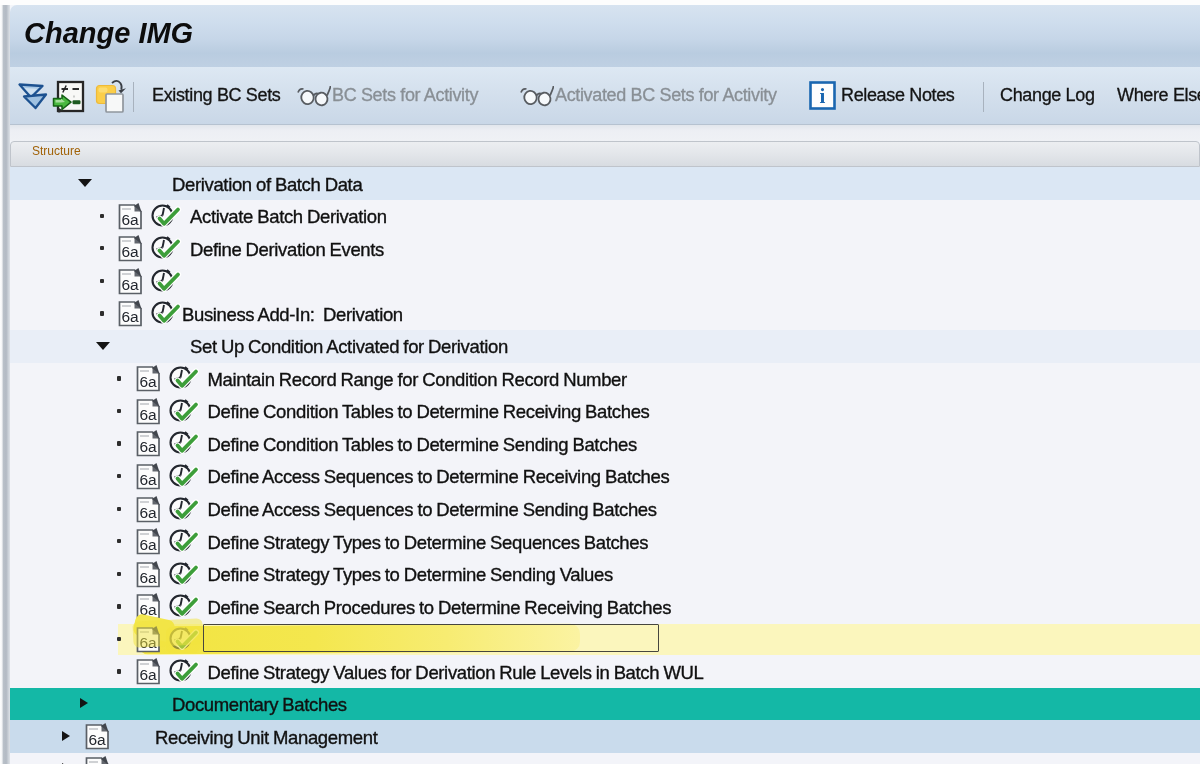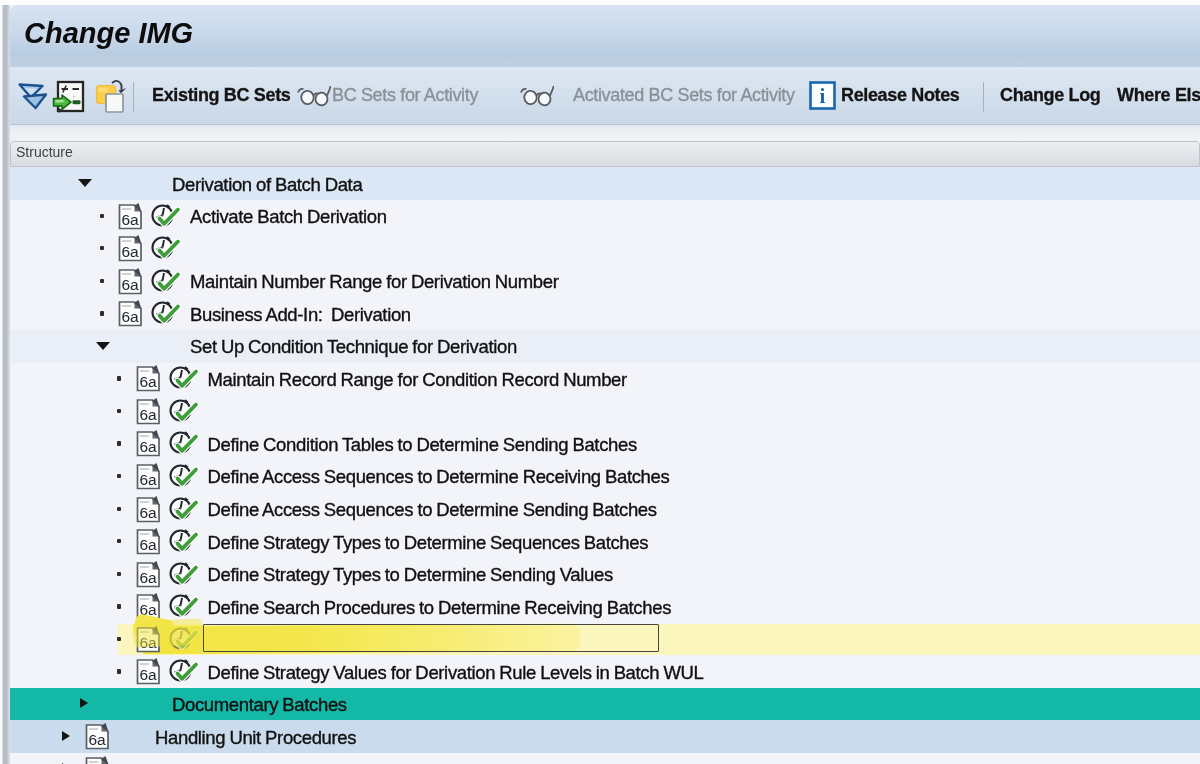--- a/index.html
+++ b/index.html
@@ -13,31 +13,31 @@
     background:linear-gradient(90deg,#fefefe 0%,#f4f5f6 18%,#b9c0c8 35%,#b3bac3 62%,#cdd3da 85%,#dee2e7 100%);}
   
   #titlebar{left:10px;top:5px;width:1190px;height:62px;border-top-left-radius:7px;
     background:linear-gradient(180deg,#d7e3f0 0%,#cedded 30%,#c6d6e8 55%,#b9cce0 78%,#bfd0e3 100%);}
   #title{left:24px;top:17px;font-size:29px;font-weight:bold;font-style:italic;color:#0c0c0c;
     letter-spacing:0px;}
   
   #toolbar{left:10px;top:67px;width:1190px;height:57px;
     background:linear-gradient(180deg,#dde8f3 0%,#d4e0ed 45%,#c9d7e7 100%);
     border-bottom:1px solid #b6c2d0;}
-  .tbtext{top:85px;font-size:18px;letter-spacing:-0.35px;color:#141414;white-space:nowrap;font-weight:bold;-webkit-text-stroke:0.3px #141414;}
+  .tbtext{top:85px;font-size:18px;letter-spacing:-0.35px;color:#141414;white-space:nowrap;-webkit-text-stroke:0.3px #141414;}
   .tbgray{top:85px;font-size:18px;letter-spacing:-0.35px;color:#898f95;white-space:nowrap;-webkit-text-stroke:0.3px #898f95;}
   .tbsep{top:82px;width:1px;height:30px;background:#a8b2be;}
   
   #gap{left:10px;top:125px;width:1190px;height:16px;
      background:linear-gradient(180deg,#e2e6ec 0%,#edeff4 35%,#eff1f5 100%);}
   
   #shead{left:10px;top:141px;width:1190px;height:26px;
     background:linear-gradient(180deg,#eceef1 0%,#e3e6ea 50%,#d8dce1 100%);
     border:1px solid #bfc4cb;border-radius:4px 4px 0 0;box-sizing:border-box;}
-  #sheadtxt{left:16px;top:144px;font-size:14px;color:#404040;}
+  #sheadtxt{left:32px;top:144px;font-size:12px;color:#a16207;}
   
   #tree{left:10px;top:167px;width:1190px;height:597px;background:#f3f4f9;}
   .row{position:absolute;left:0;width:1190px;height:33px;padding-left:30px;}
   .rtext{position:absolute;font-size:18.5px;letter-spacing:-0.35px;word-spacing:-0.6px;color:#111;-webkit-text-stroke:0.35px #111;top:calc(50% + 1px);transform:translateY(-50%);white-space:nowrap;}
   .tri-d{position:absolute;width:0;height:0;border-left:7.5px solid transparent;
     border-right:7.5px solid transparent;border-top:8.5px solid #141414;top:12px;}
   .tri-r{position:absolute;width:0;height:0;border-top:5.5px solid transparent;
     border-bottom:5.5px solid transparent;border-left:8px solid #141414;top:10.5px;}
   .bullet{position:absolute;width:4.4px;height:4.4px;background:#2d2d2d;border-radius:1px;top:14px;}
   .icoD{position:absolute;top:3px;}
@@ -84,21 +84,21 @@
   <path d="M30,11.5 q3.5,-7.5 3.5,-9.5" fill="none" stroke="#585c61" stroke-width="1.8"></path>
 </svg>
 <div class="abs tbgray" style="left:332px">BC Sets for Activity</div>
 <svg class="abs" style="left:520px;top:84px" width="34" height="24" viewBox="0 0 34 24">
   <path d="M1,8.5 q1.5,-4.5 5.5,-3.5" fill="none" stroke="#585c61" stroke-width="1.7"></path>
   <ellipse cx="10.5" cy="13.5" rx="6.2" ry="6.6" fill="rgba(255,255,255,.8)" stroke="#585c61" stroke-width="1.8" transform="rotate(-8 10.5 13.5)"></ellipse>
   <path d="M16.5,11.5 q2.5,-3 5,-1.5" fill="none" stroke="#585c61" stroke-width="1.7"></path>
   <ellipse cx="24.5" cy="15" rx="6" ry="6.3" fill="rgba(255,255,255,.8)" stroke="#585c61" stroke-width="1.8" transform="rotate(-8 24.5 15)"></ellipse>
   <path d="M30,11.5 q3.5,-7.5 3.5,-9.5" fill="none" stroke="#585c61" stroke-width="1.8"></path>
 </svg>
-<div class="abs tbgray" style="left:573px">Activated BC Sets for Activity</div>
+<div class="abs tbgray" style="left:555px">Activated BC Sets for Activity</div>
 <svg class="abs" style="left:809px;top:81px" width="27" height="29" viewBox="0 0 27 29">
   <rect x="1.5" y="1.5" width="24" height="26" fill="#fdfdfd" stroke="#1a66b0" stroke-width="2.6"></rect>
   <text x="13.5" y="22" font-family="Liberation Serif, serif" font-weight="bold" font-size="21" fill="#1a66b0" text-anchor="middle">i</text>
 </svg>
 <div class="abs tbtext" style="left:841px">Release Notes</div>
 <div class="abs tbsep" style="left:983px"></div>
 <div class="abs tbtext" style="left:1000px">Change Log</div>
 <div class="abs tbtext" style="left:1117px">Where Else Used</div>
 <div class="abs" id="gap"></div>
 <div class="abs" id="shead"></div>
@@ -138,62 +138,62 @@
  <text x="4.5" y="21.5" font-size="15.5" font-family="Liberation Sans,sans-serif" fill="#23272e">6a</text>
 </svg>
       <svg class="icoC" style="left:140px" width="32" height="28" viewBox="0 0 32 28">
  <circle cx="12.5" cy="12.5" r="10" fill="rgba(252,252,252,.9)" stroke="#23272e" stroke-width="2.1"></circle>
  <line x1="12.5" y1="12.5" x2="14" y2="5" stroke="#23272e" stroke-width="1.9"></line>
  <line x1="12.5" y1="12.5" x2="6.5" y2="14.5" stroke="#23272e" stroke-width="1.9"></line>
  <line x1="17" y1="2" x2="19.8" y2="4.4" stroke="#23272e" stroke-width="1.9"></line>
  <path d="M9.5,15.5 L14,20.8 L28,6.5" fill="none" stroke="#ffffff" stroke-width="6.2" stroke-linecap="round" stroke-linejoin="round"></path>
  <path d="M9.5,15.5 L14,20.8 L28,6.5" fill="none" stroke="#3d9e3a" stroke-width="3.8" stroke-linecap="round" stroke-linejoin="round"></path>
 </svg>
+    <div class="rtext" style="left:180px">Define Derivation Events</div>
     </div>
     <div class="row" style="left:10px;top:264.65px;">
       <div class="bullet" style="left:89.5px"></div>
       <svg class="icoD" style="left:107px" width="29" height="27" viewBox="0 0 29 27">
  <path d="M2.5,2 L17.5,2 L24,8.5 L24,25.5 L2.5,25.5 Z" fill="#fcfcfc" stroke="#5a5f66" stroke-width="1.7"></path>
  <path d="M17.5,2 L17.5,8.5 L24,8.5 Z" fill="#62666d"></path>
  <path d="M17,3 L21.5,0 L24.5,9" fill="#42464d"></path>
  <line x1="5" y1="6" x2="14" y2="6" stroke="#c3c6ca" stroke-width="1.6"></line>
  <text x="4.5" y="21.5" font-size="15.5" font-family="Liberation Sans,sans-serif" fill="#23272e">6a</text>
 </svg>
       <svg class="icoC" style="left:140px" width="32" height="28" viewBox="0 0 32 28">
  <circle cx="12.5" cy="12.5" r="10" fill="rgba(252,252,252,.9)" stroke="#23272e" stroke-width="2.1"></circle>
  <line x1="12.5" y1="12.5" x2="14" y2="5" stroke="#23272e" stroke-width="1.9"></line>
  <line x1="12.5" y1="12.5" x2="6.5" y2="14.5" stroke="#23272e" stroke-width="1.9"></line>
  <line x1="17" y1="2" x2="19.8" y2="4.4" stroke="#23272e" stroke-width="1.9"></line>
  <path d="M9.5,15.5 L14,20.8 L28,6.5" fill="none" stroke="#ffffff" stroke-width="6.2" stroke-linecap="round" stroke-linejoin="round"></path>
  <path d="M9.5,15.5 L14,20.8 L28,6.5" fill="none" stroke="#3d9e3a" stroke-width="3.8" stroke-linecap="round" stroke-linejoin="round"></path>
 </svg>
-    <div class="rtext" style="left:180px">Maintain Number Range for Derivation Number</div>
     </div>
     <div class="row" style="left:10px;top:297.2px;">
       <div class="bullet" style="left:89.5px"></div>
       <svg class="icoD" style="left:107px" width="29" height="27" viewBox="0 0 29 27">
  <path d="M2.5,2 L17.5,2 L24,8.5 L24,25.5 L2.5,25.5 Z" fill="#fcfcfc" stroke="#5a5f66" stroke-width="1.7"></path>
  <path d="M17.5,2 L17.5,8.5 L24,8.5 Z" fill="#62666d"></path>
  <path d="M17,3 L21.5,0 L24.5,9" fill="#42464d"></path>
  <line x1="5" y1="6" x2="14" y2="6" stroke="#c3c6ca" stroke-width="1.6"></line>
  <text x="4.5" y="21.5" font-size="15.5" font-family="Liberation Sans,sans-serif" fill="#23272e">6a</text>
 </svg>
       <svg class="icoC" style="left:140px" width="32" height="28" viewBox="0 0 32 28">
  <circle cx="12.5" cy="12.5" r="10" fill="rgba(252,252,252,.9)" stroke="#23272e" stroke-width="2.1"></circle>
  <line x1="12.5" y1="12.5" x2="14" y2="5" stroke="#23272e" stroke-width="1.9"></line>
  <line x1="12.5" y1="12.5" x2="6.5" y2="14.5" stroke="#23272e" stroke-width="1.9"></line>
  <line x1="17" y1="2" x2="19.8" y2="4.4" stroke="#23272e" stroke-width="1.9"></line>
  <path d="M9.5,15.5 L14,20.8 L28,6.5" fill="none" stroke="#ffffff" stroke-width="6.2" stroke-linecap="round" stroke-linejoin="round"></path>
  <path d="M9.5,15.5 L14,20.8 L28,6.5" fill="none" stroke="#3d9e3a" stroke-width="3.8" stroke-linecap="round" stroke-linejoin="round"></path>
 </svg>
-    <div class="rtext" style="left:180px">Business Add-In:&nbsp; Derivation</div>
+    <div class="rtext" style="left:172px">Business Add-In:&nbsp; Derivation</div>
     </div>
     <div class="row" style="left:10px;top:329.75px;background:#e9eef7;">
       <div class="tri-d" style="left:85.5px"></div>
-    <div class="rtext" style="left:180px">Set Up Condition Technique for Derivation</div>
+    <div class="rtext" style="left:180px">Set Up Condition Activated for Derivation</div>
     </div>
     <div class="row" style="left:10px;top:362.29999999999995px;">
       <div class="bullet" style="left:107px"></div>
       <svg class="icoD" style="left:124.5px" width="29" height="27" viewBox="0 0 29 27">
  <path d="M2.5,2 L17.5,2 L24,8.5 L24,25.5 L2.5,25.5 Z" fill="#fcfcfc" stroke="#5a5f66" stroke-width="1.7"></path>
  <path d="M17.5,2 L17.5,8.5 L24,8.5 Z" fill="#62666d"></path>
  <path d="M17,3 L21.5,0 L24.5,9" fill="#42464d"></path>
  <line x1="5" y1="6" x2="14" y2="6" stroke="#c3c6ca" stroke-width="1.6"></line>
  <text x="4.5" y="21.5" font-size="15.5" font-family="Liberation Sans,sans-serif" fill="#23272e">6a</text>
 </svg>
@@ -217,20 +217,21 @@
  <text x="4.5" y="21.5" font-size="15.5" font-family="Liberation Sans,sans-serif" fill="#23272e">6a</text>
 </svg>
       <svg class="icoC" style="left:157.5px" width="32" height="28" viewBox="0 0 32 28">
  <circle cx="12.5" cy="12.5" r="10" fill="rgba(252,252,252,.9)" stroke="#23272e" stroke-width="2.1"></circle>
  <line x1="12.5" y1="12.5" x2="14" y2="5" stroke="#23272e" stroke-width="1.9"></line>
  <line x1="12.5" y1="12.5" x2="6.5" y2="14.5" stroke="#23272e" stroke-width="1.9"></line>
  <line x1="17" y1="2" x2="19.8" y2="4.4" stroke="#23272e" stroke-width="1.9"></line>
  <path d="M9.5,15.5 L14,20.8 L28,6.5" fill="none" stroke="#ffffff" stroke-width="6.2" stroke-linecap="round" stroke-linejoin="round"></path>
  <path d="M9.5,15.5 L14,20.8 L28,6.5" fill="none" stroke="#3d9e3a" stroke-width="3.8" stroke-linecap="round" stroke-linejoin="round"></path>
 </svg>
+    <div class="rtext" style="left:197.5px">Define Condition Tables to Determine Receiving Batches</div>
     </div>
     <div class="row" style="left:10px;top:427.4px;">
       <div class="bullet" style="left:107px"></div>
       <svg class="icoD" style="left:124.5px" width="29" height="27" viewBox="0 0 29 27">
  <path d="M2.5,2 L17.5,2 L24,8.5 L24,25.5 L2.5,25.5 Z" fill="#fcfcfc" stroke="#5a5f66" stroke-width="1.7"></path>
  <path d="M17.5,2 L17.5,8.5 L24,8.5 Z" fill="#62666d"></path>
  <path d="M17,3 L21.5,0 L24.5,9" fill="#42464d"></path>
  <line x1="5" y1="6" x2="14" y2="6" stroke="#c3c6ca" stroke-width="1.6"></line>
  <text x="4.5" y="21.5" font-size="15.5" font-family="Liberation Sans,sans-serif" fill="#23272e">6a</text>
 </svg>
@@ -388,21 +389,21 @@
     </div>
     <div class="row" style="left:10px;top:720.3499999999999px;background:#c9dbec;">
       <div class="tri-r" style="left:52px"></div>
       <svg class="icoD" style="left:74px" width="29" height="27" viewBox="0 0 29 27">
  <path d="M2.5,2 L17.5,2 L24,8.5 L24,25.5 L2.5,25.5 Z" fill="#fcfcfc" stroke="#5a5f66" stroke-width="1.7"></path>
  <path d="M17.5,2 L17.5,8.5 L24,8.5 Z" fill="#62666d"></path>
  <path d="M17,3 L21.5,0 L24.5,9" fill="#42464d"></path>
  <line x1="5" y1="6" x2="14" y2="6" stroke="#c3c6ca" stroke-width="1.6"></line>
  <text x="4.5" y="21.5" font-size="15.5" font-family="Liberation Sans,sans-serif" fill="#23272e">6a</text>
 </svg>
-    <div class="rtext" style="left:145px">Handling Unit Procedures</div>
+    <div class="rtext" style="left:145px">Receiving Unit Management</div>
     </div>
     <div class="row" style="left:10px;top:752.9px;">
       <div class="tri-r" style="left:52px"></div>
       <svg class="icoD" style="left:74px" width="29" height="27" viewBox="0 0 29 27">
  <path d="M2.5,2 L17.5,2 L24,8.5 L24,25.5 L2.5,25.5 Z" fill="#fcfcfc" stroke="#5a5f66" stroke-width="1.7"></path>
  <path d="M17.5,2 L17.5,8.5 L24,8.5 Z" fill="#62666d"></path>
  <path d="M17,3 L21.5,0 L24.5,9" fill="#42464d"></path>
  <line x1="5" y1="6" x2="14" y2="6" stroke="#c3c6ca" stroke-width="1.6"></line>
  <text x="4.5" y="21.5" font-size="15.5" font-family="Liberation Sans,sans-serif" fill="#23272e">6a</text>
 </svg>

